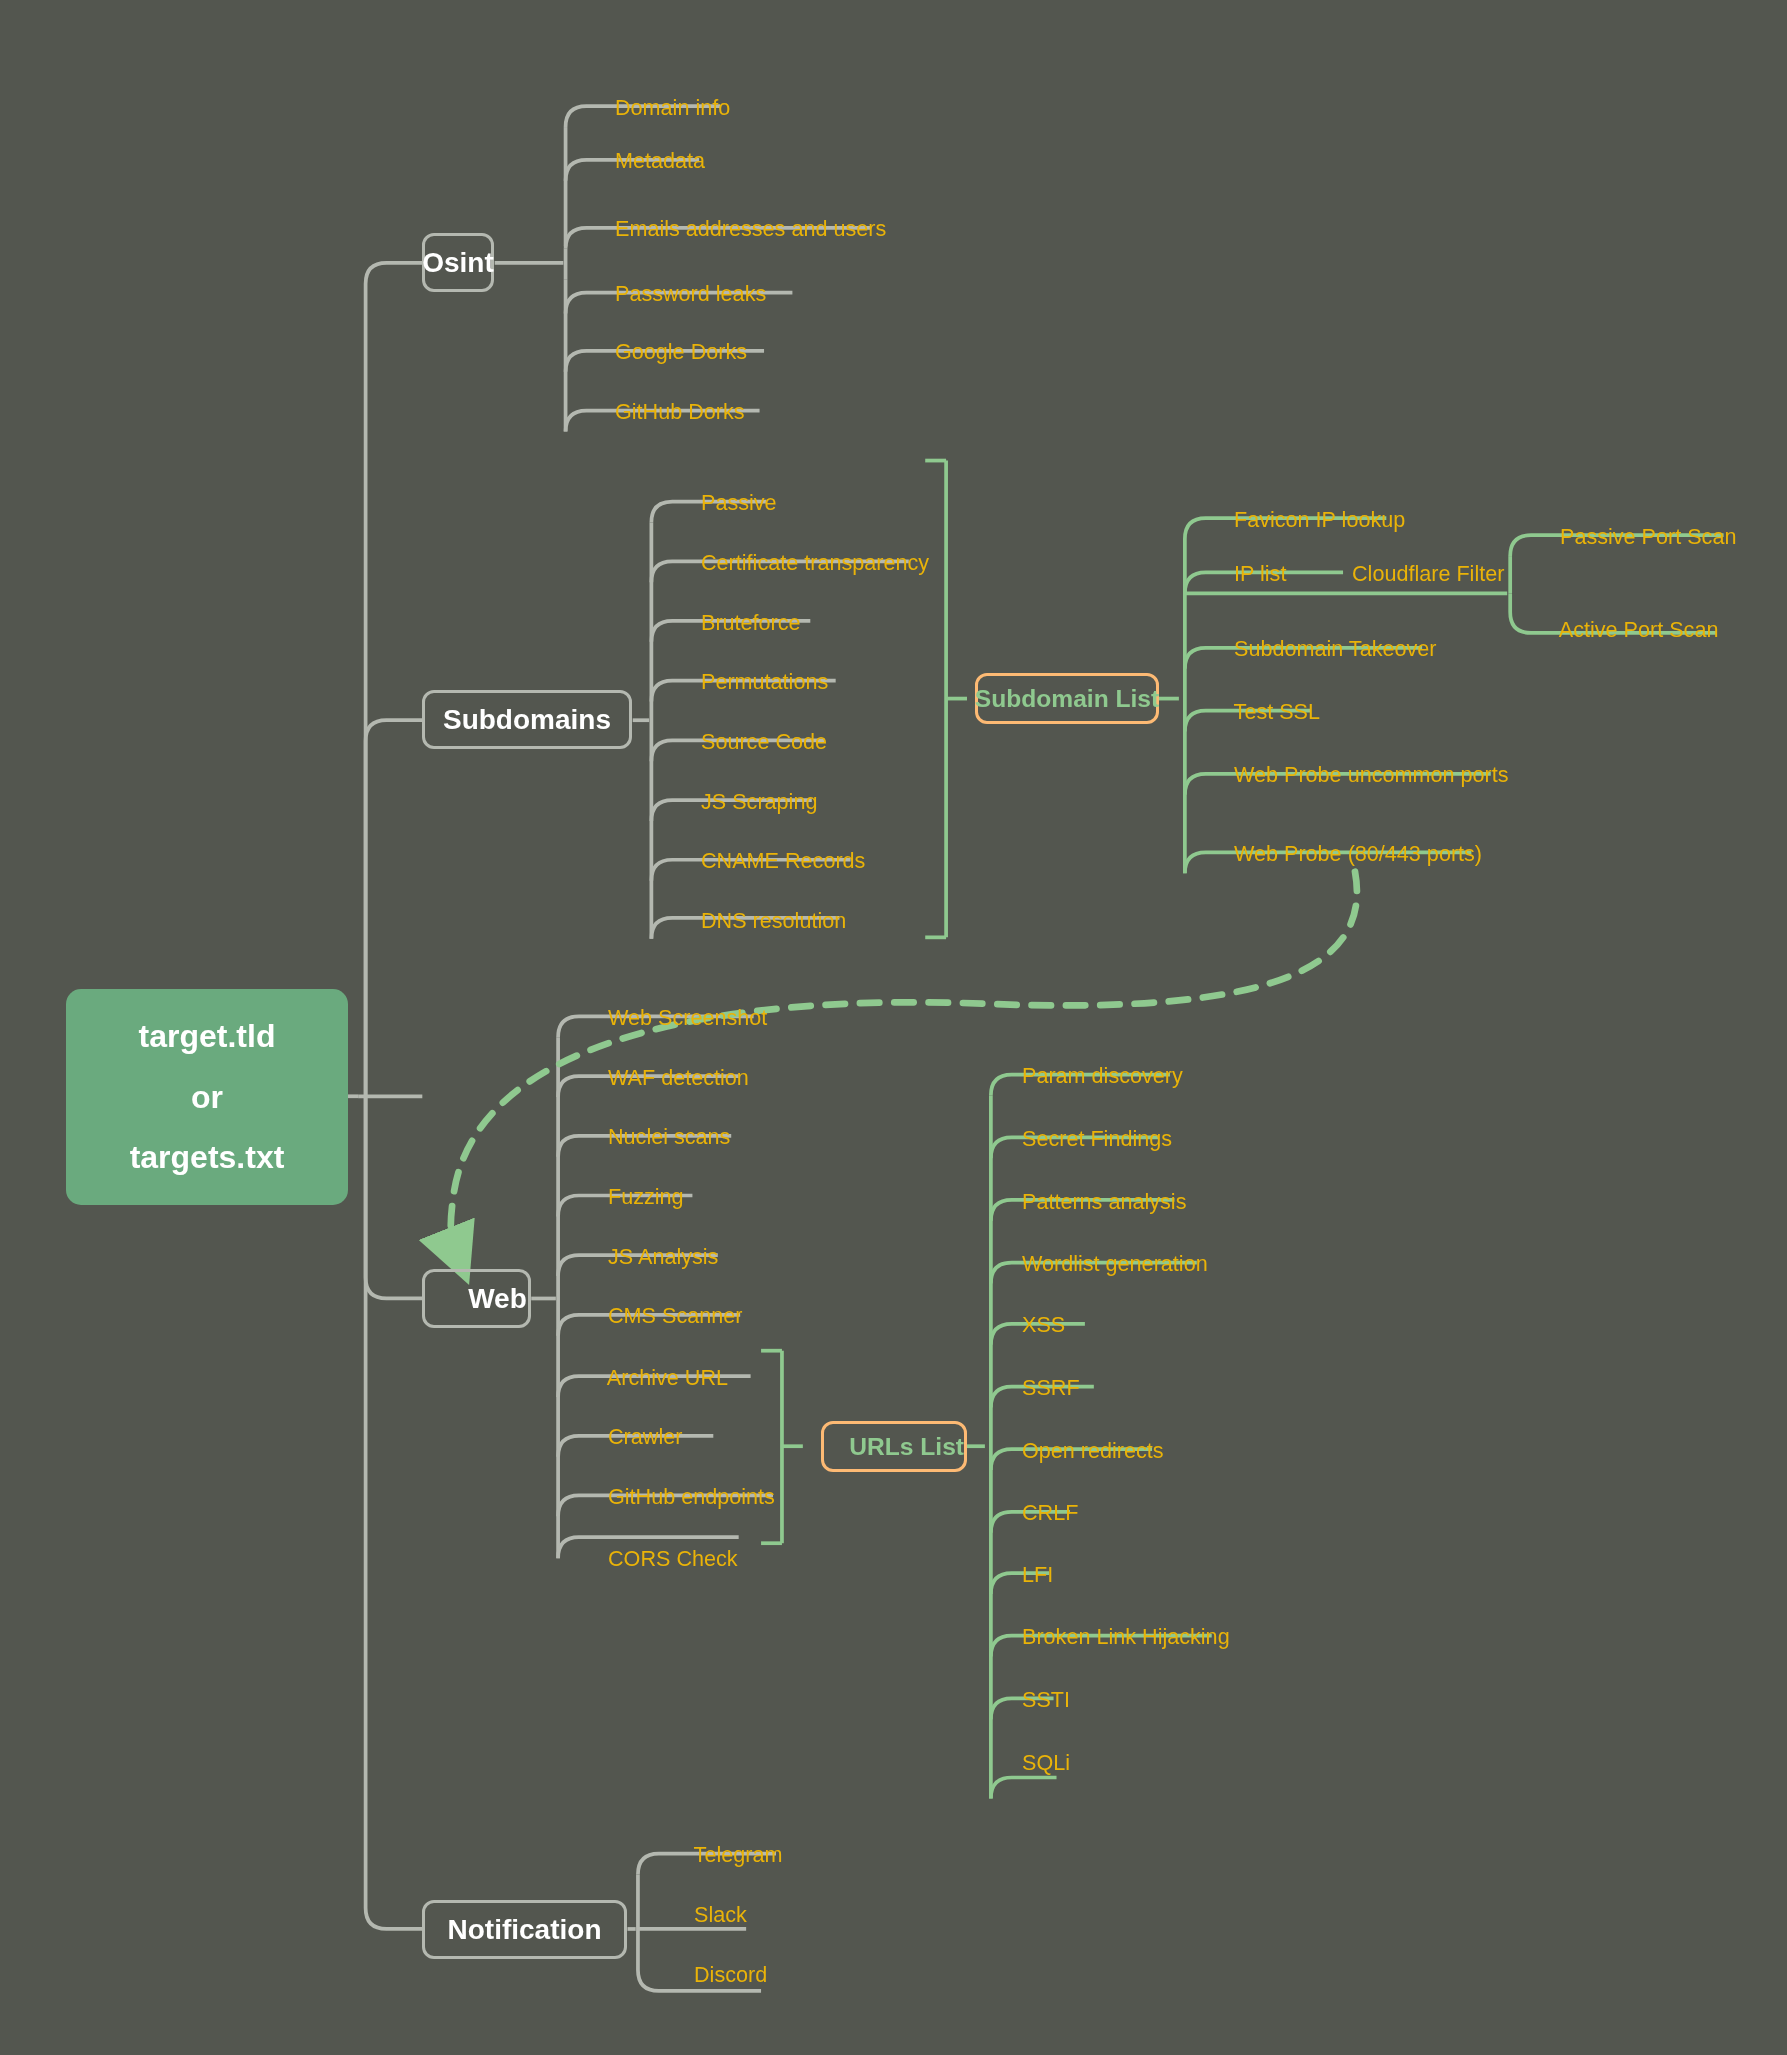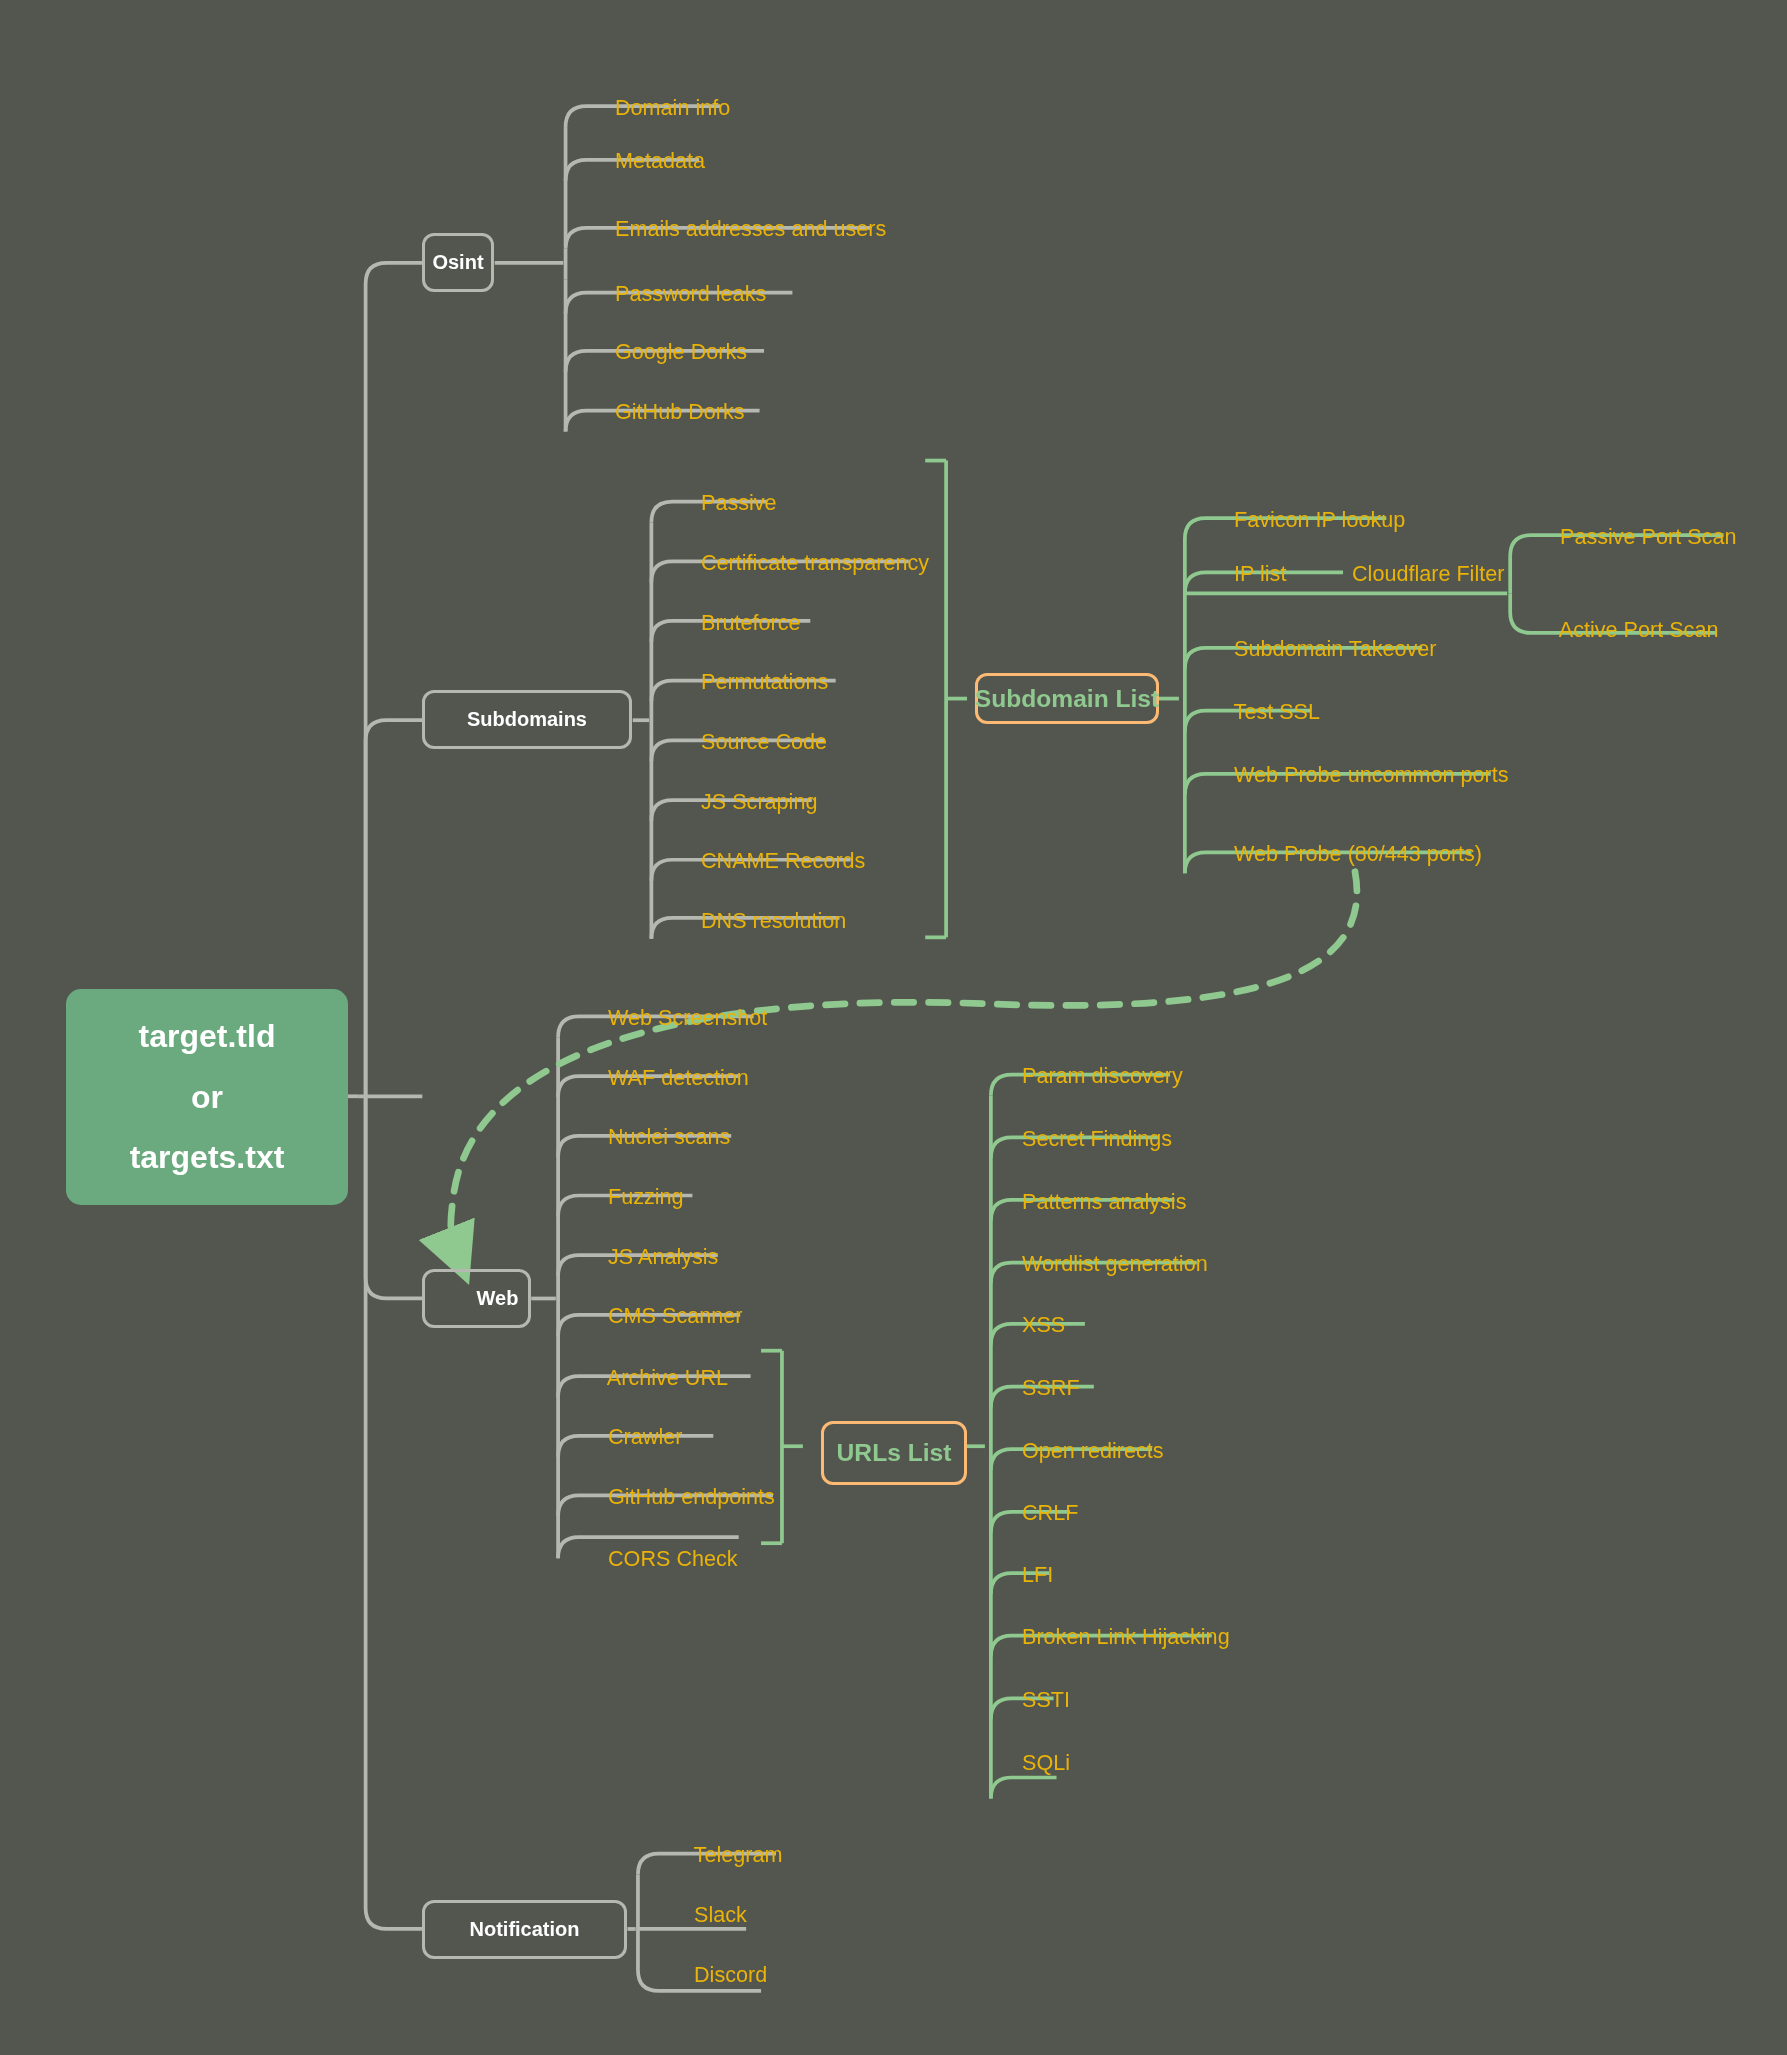--- a/index.html
+++ b/index.html
@@ -39,21 +39,21 @@
     font-weight: bold;
     font-size: 32px;
     line-height: 1.28;
     flex-direction: column;
   }
   .branch-node {
     border: 3px solid #b4b8b0;
     border-radius: 12px;
     color: #ffffff;
     font-weight: bold;
-    font-size: 20px;
+    font-size: 28px;
   }
   .pipe-node {
     border: 3px solid #fdba74;
     border-radius: 12px;
     color: #8fc98f;
     font-weight: bold;
     font-size: 24.6px;
   }
   
   .leaf {
@@ -215,21 +215,21 @@
   </div>
 
   <div class="node branch-node" style="left:422px; top:1900px; width:205px; height:59px;">
     <span>Notification</span>
   </div>
 
   <div class="node pipe-node" style="left:975px; top:673px; width:184px; height:51px;">
     <span>Subdomain List</span>
   </div>
 
-  <div class="node pipe-node" style="left:821px; top:1421px; width:146px; height:64px;">
+  <div class="node pipe-node" style="left:821px; top:1421px; width:146px; height:51px;justify-content:flex-end;">
     <span>URLs List</span>
   </div>
 
   <div class="leaf" style="left:591px; top:75px;">
     <span>Domain info</span>
   </div>
   <div class="leaf" style="left:591px; top:128px;">
     <span>Metadata</span>
   </div>
   <div class="leaf" style="left:591px; top:196px;">

